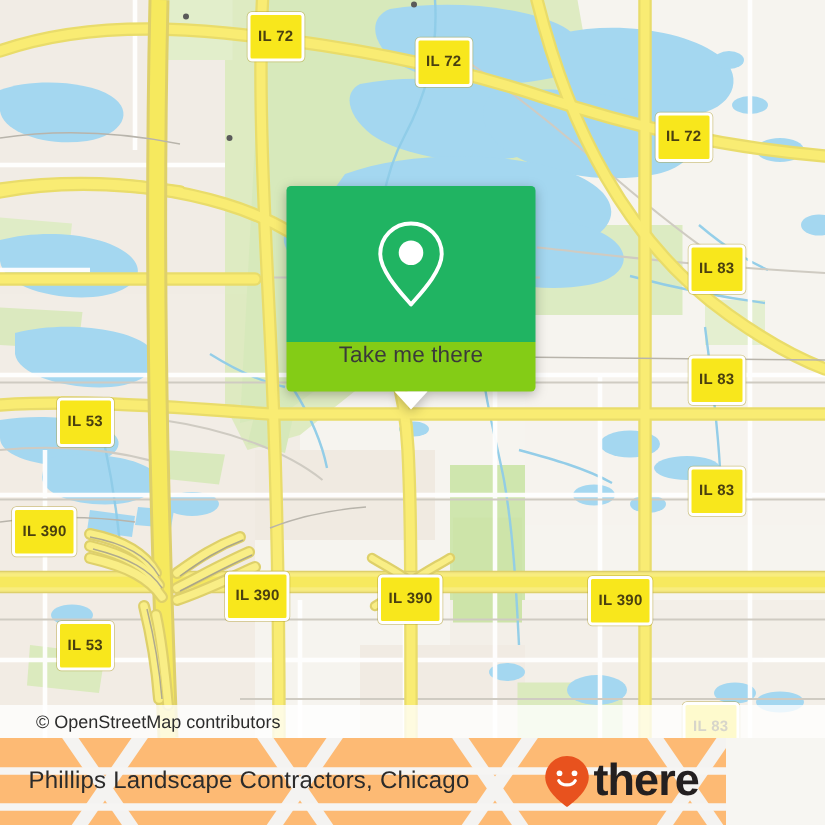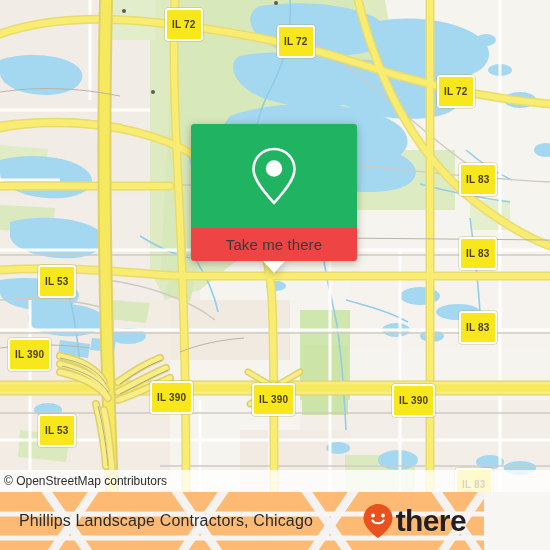--- a/index.html
+++ b/index.html
@@ -71,24 +71,24 @@
   .popup-head {
     height: 104px;
     background: #20b462;
     border-radius: 3px 3px 0 0;
     display: flex;
     align-items: center;
     justify-content: center;
   }
   .popup-body {
     height: 33px;
-    background: #ef4444;
+    background: #84cc16;
     border-radius: 0 0 3px 3px;
     display: flex;
-    align-items: center;
+    align-items: flex-start;
     justify-content: center;
   }
   .popup-label {
     color: #3a3a3a;
     font-size: 15px;
     font-family: "Liberation Sans", sans-serif;
     letter-spacing: 0.1px;
   }
   .popup-tail {
     position: absolute;
@@ -106,21 +106,21 @@
   .attribution {
     position: absolute;
     left: 0;
     bottom: 0;
     width: 100%;
     height: 22px;
     background: rgba(255,255,255,0.78);
     display: flex;
     align-items: center;
     box-sizing: border-box;
-    padding-left: 4px;
+    padding-left: 24px;
   }
   .attribution-text {
     font-size: 12px;
     color: #2c2c2c;
     font-family: "Liberation Sans", sans-serif;
     white-space: nowrap;
   }
 
   
   .footer {

